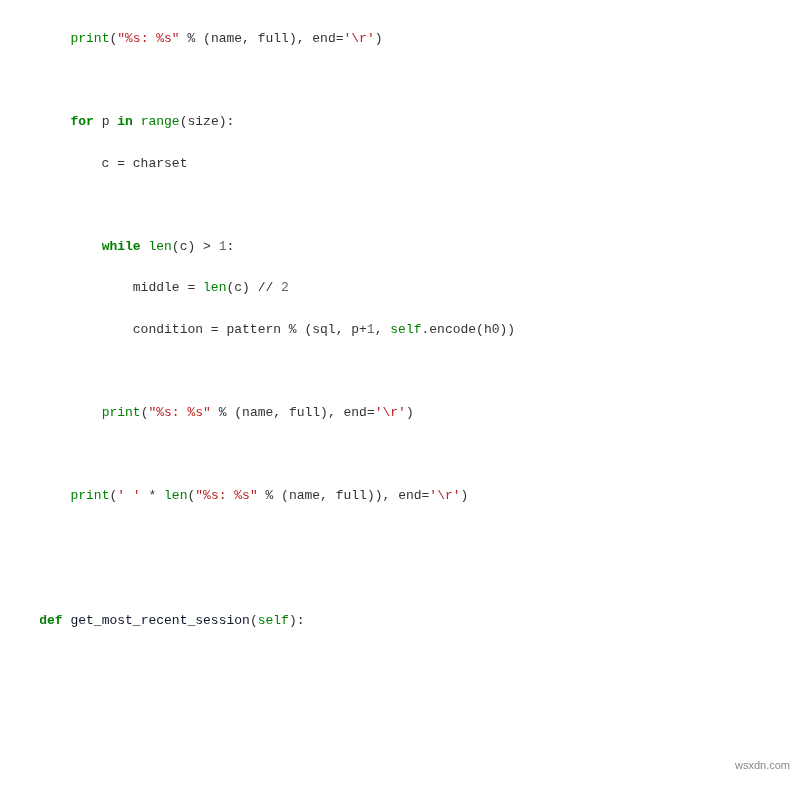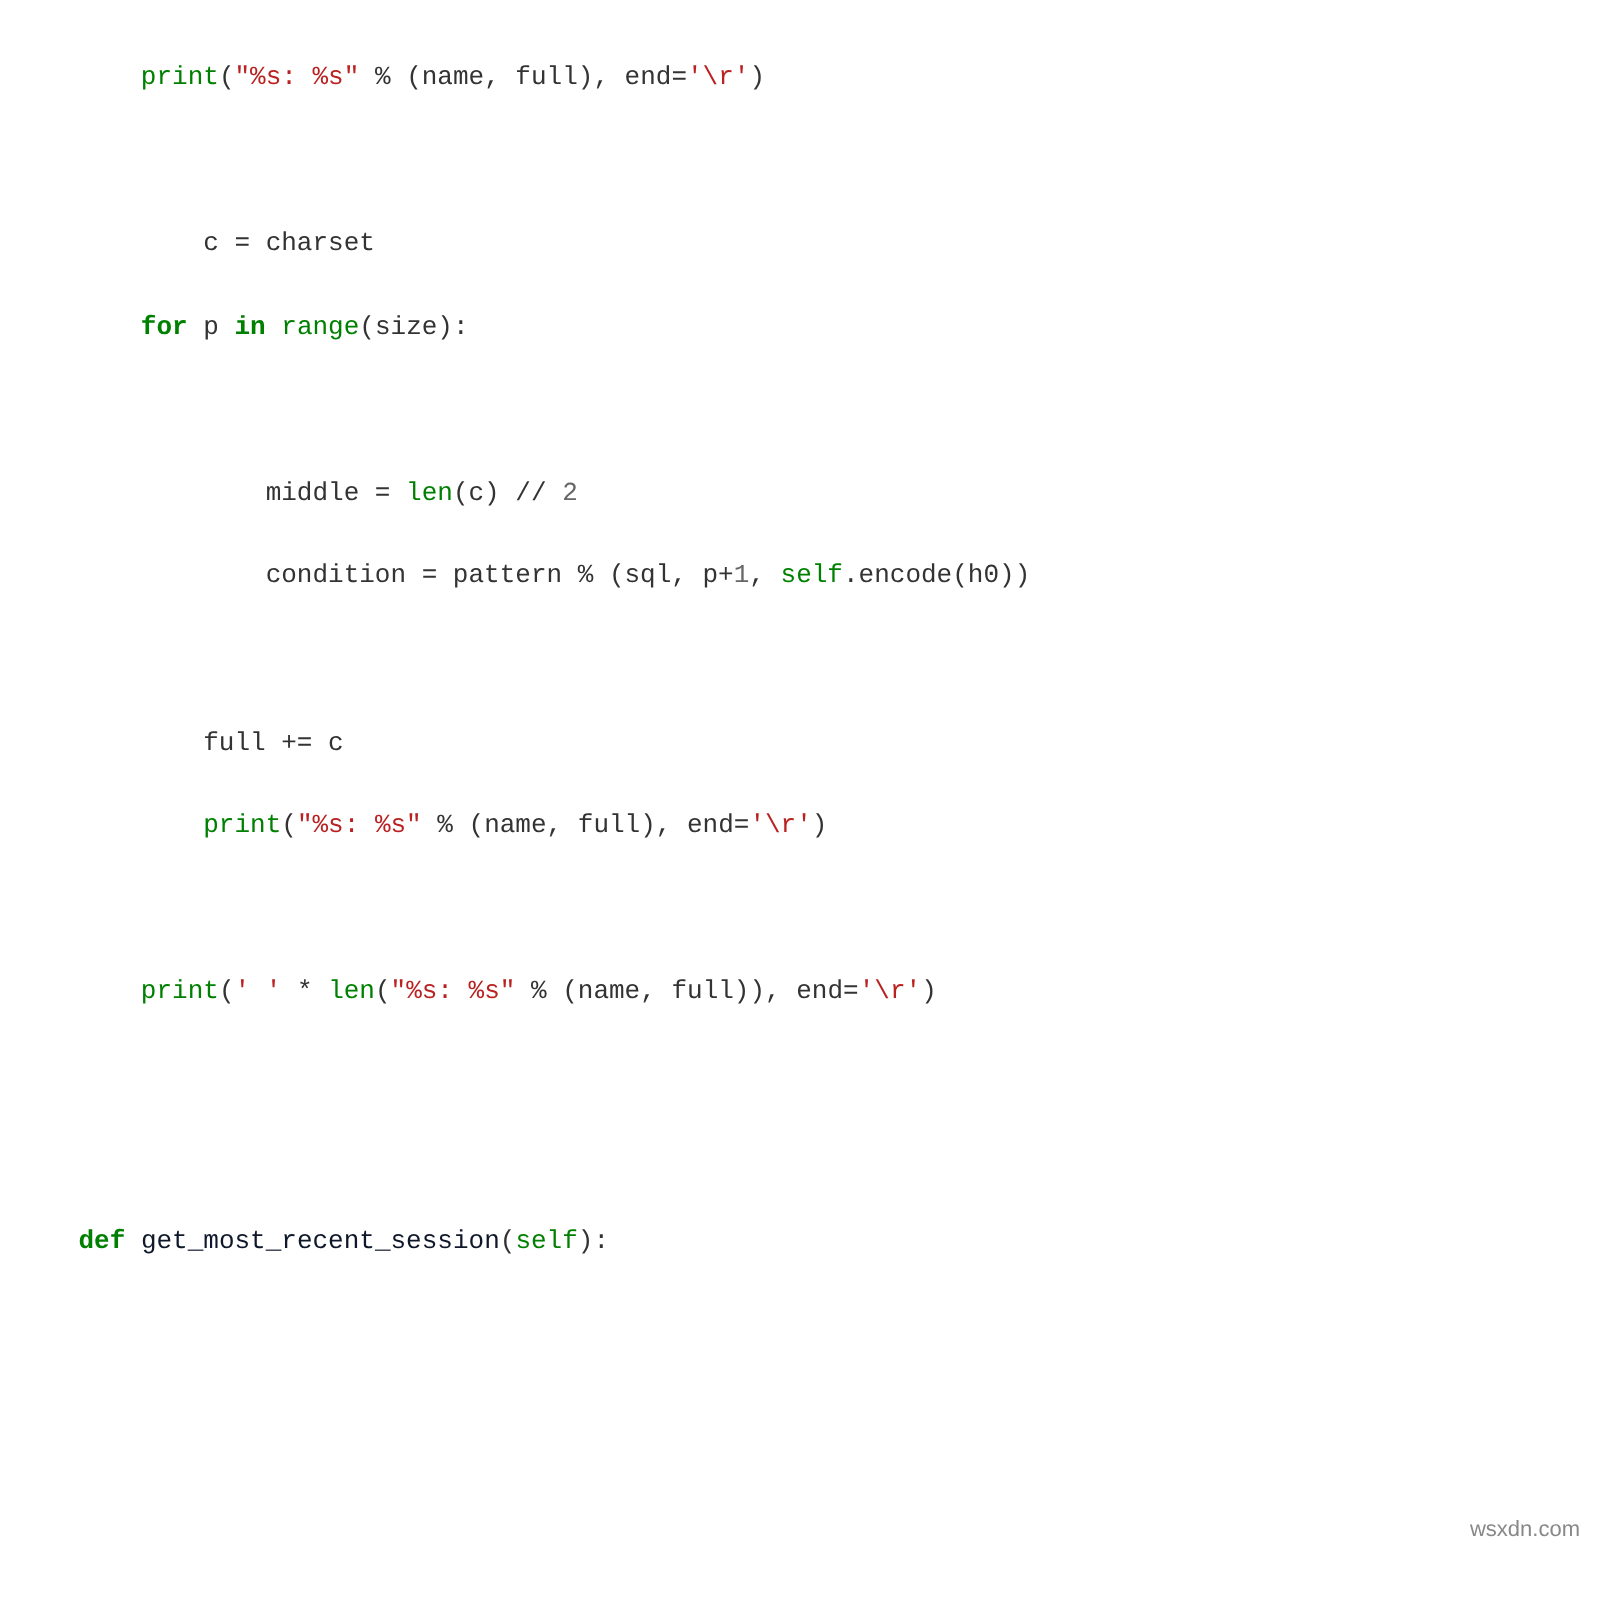--- a/index.html
+++ b/index.html
@@ -37,27 +37,27 @@
       font-size: 11px;
       font-family: Arial, sans-serif;
     }
   </style>
 </head>
 <body>
 
 <div class="code-container">
 <span class="line">        <span class="builtin">print</span>(<span class="string">"%s: %s"</span> % (name, full), end=<span class="string">'\r'</span>)</span>
 <span class="line"> </span>
+<span class="line">        <span class="keyword">for</span> p <span class="keyword">in</span> <span class="builtin">range</span>(size):</span>
 <span class="line">            c = charset</span>
-<span class="line">        <span class="keyword">for</span> p <span class="keyword">in</span> <span class="builtin">range</span>(size):</span>
 <span class="line"> </span>
+<span class="line">            <span class="keyword">while</span> <span class="builtin">len</span>(c) &gt; <span class="number">1</span>:</span>
 <span class="line">                middle = <span class="builtin">len</span>(c) // <span class="number">2</span></span>
 <span class="line">                condition = pattern % (sql, p+<span class="number">1</span>, <span class="self">self</span>.encode(h0))</span>
 <span class="line"> </span>
-<span class="line">            full <span>+=</span> c</span>
 <span class="line">            <span class="builtin">print</span>(<span class="string">"%s: %s"</span> % (name, full), end=<span class="string">'\r'</span>)</span>
 <span class="line"> </span>
 <span class="line">        <span class="builtin">print</span>(<span class="string">' '</span> * <span class="builtin">len</span>(<span class="string">"%s: %s"</span> % (name, full)), end=<span class="string">'\r'</span>)</span>
 <span class="line"> </span>
 <span class="line"> </span>
 <span class="line">    <span class="keyword">def</span> <span class="def-name">get_most_recent_session</span>(<span class="self">self</span>):</span>
 
 
 
 

